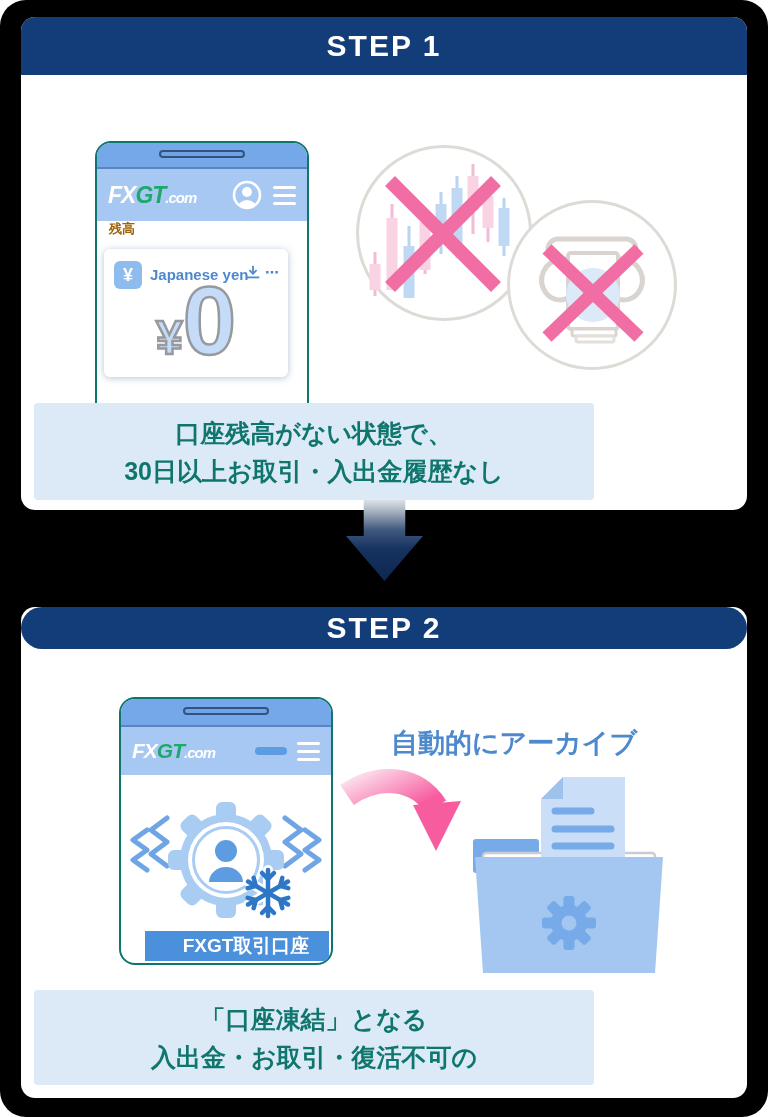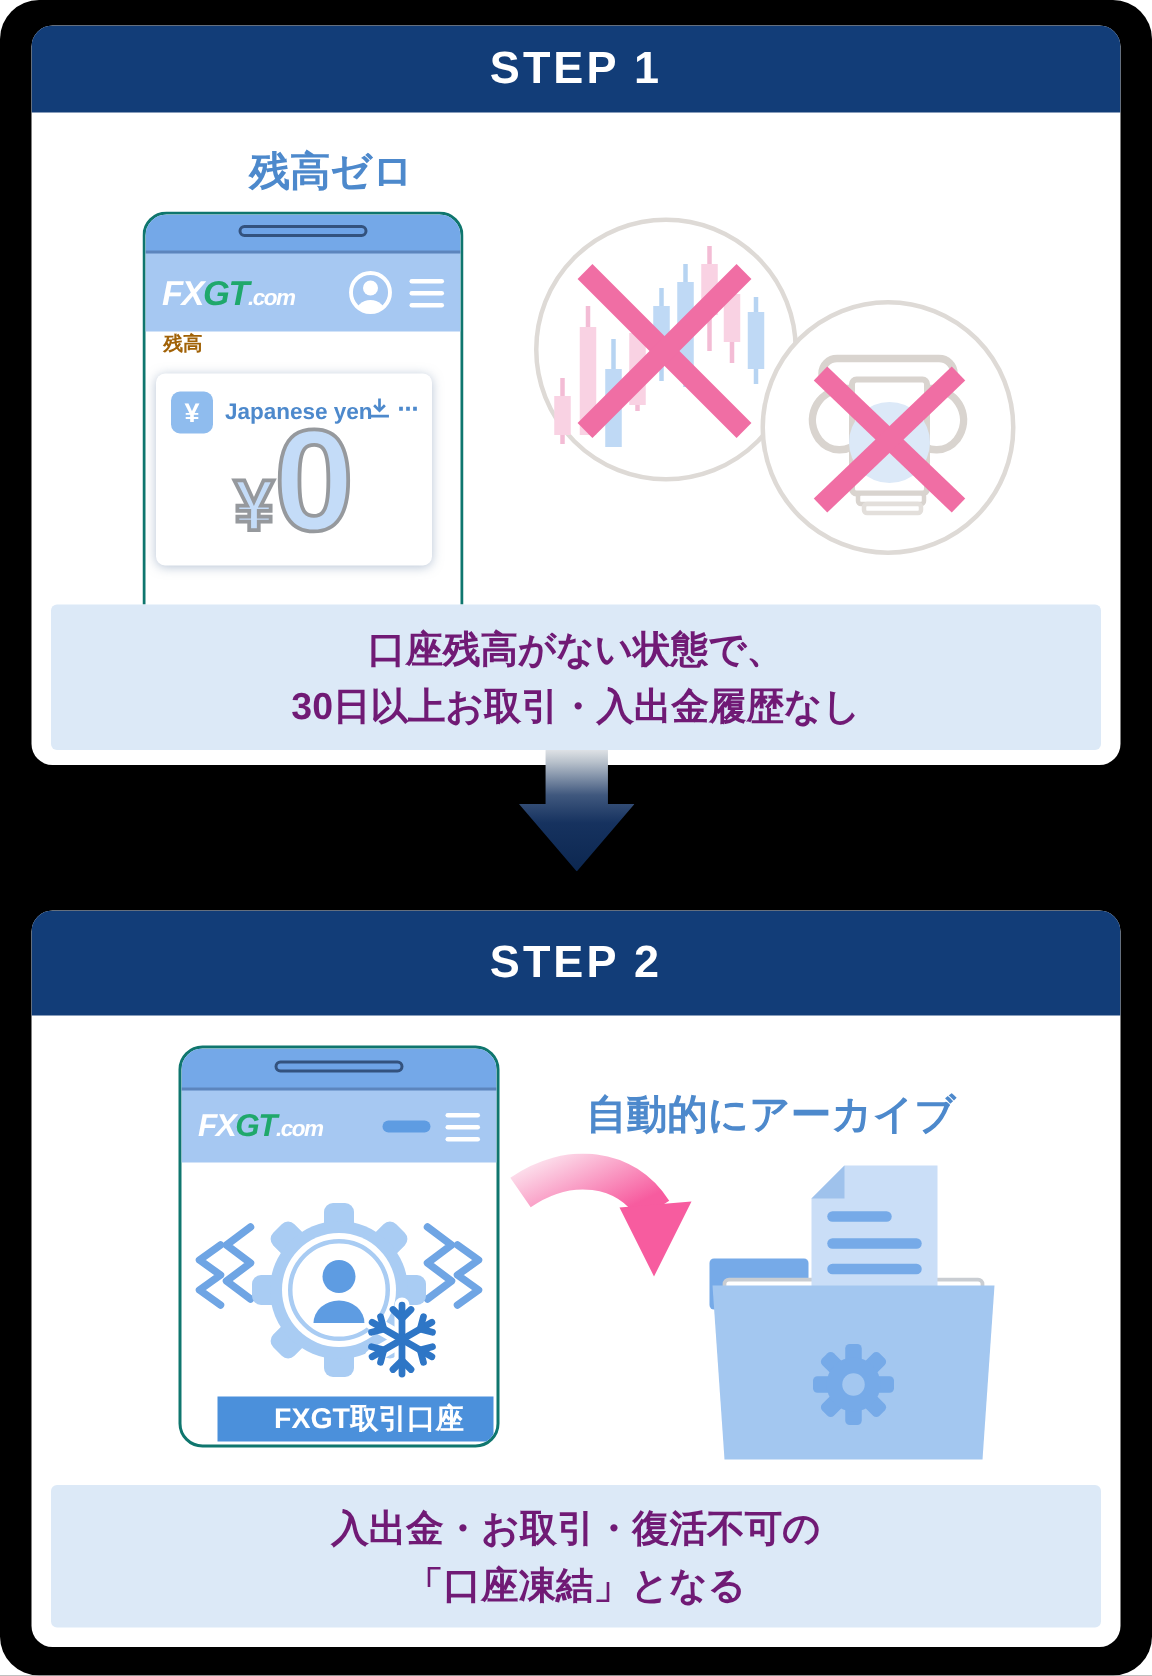--- a/index.html
+++ b/index.html
@@ -38,22 +38,22 @@
   .big-amount{position:absolute;left:0;right:0;top:24px;text-align:center;color:#c4dcf8;font-weight:700;
               line-height:1;-webkit-text-stroke:2.5px #96999d;}
   .big-amount .sym{font-size:48px;}
   .big-amount .val{font-size:96px;}
   
   .cross-circle{position:absolute;border-radius:50%;background:#fff;border:3px solid #dedad6;box-sizing:border-box;}
   #circle-chart{left:335px;top:128px;width:176px;height:176px;}
   #circle-atm{left:486px;top:183px;width:170px;height:170px;z-index:2;}
   .cross-circle svg{position:absolute;left:0;top:0;}
   
-  .step-footer{position:absolute;left:13px;width:700px;background:#dce9f7;border-radius:4px;display:flex;
-               flex-direction:column;justify-content:center;text-align:center;color:#701a75;
+  .step-footer{position:absolute;left:13px;width:560px;background:#dce9f7;border-radius:4px;display:flex;
+               flex-direction:column;justify-content:center;text-align:center;color:#0f766e;
                font-size:25px;font-weight:700;line-height:1.52;z-index:3;}
   #footer1{top:386px;height:97px;}
   #footer2{top:383px;height:95px;}
   
   .down-arrow{position:absolute;left:346px;top:496px;width:77px;height:85px;
       background:linear-gradient(180deg,#f0f1f2 0%,#b9c2cc 14%,#40587e 40%,#16325f 62%,#0c2750 100%);
       clip-path:polygon(23% 0,77% 0,77% 47%,100% 47%,50% 100%,0 47%,23% 47%);}
   
   #phone2{position:absolute;left:98px;top:90px;width:214px;height:268px;}
   #phone2 .phone-cap{height:26px;} #phone2 .speaker{top:8px;}
@@ -70,21 +70,20 @@
 </head>
 <body>
 
 <div class="canvas">
 
   <div class="card" id="card1">
     <div class="card-header">
       <span>STEP 1</span>
     </div>
 
-    <div class="col-label" style="left:60px;top:79px;width:280px;">残高ゼロ</div>
 
     <div id="phone1-clip">
       <div class="phone" id="phone1">
         <div class="phone-cap">
           <div class="speaker"></div>
         </div>
         <div class="phone-band">
           <span class="logo"><span>FX</span><span class="gt">GT</span><span class="com">.com</span></span>
           <svg width="32" height="32" viewBox="0 0 32 32" style="margin-left:auto;">
             <defs>
@@ -174,21 +173,21 @@
 
     <div class="step-footer" id="footer1">
       <div>口座残高がない状態で、</div>
       <div>30日以上お取引・入出金履歴なし</div>
     </div>
   </div>
 
   <div class="down-arrow"></div>
 
   <div class="card" id="card2">
-    <div class="card-header" style="height:70px;">
+    <div class="card-header" style="height:42px;border-radius:23px;">
       <span>STEP 2</span>
     </div>
 
     <div class="phone" id="phone2">
       <div class="phone-cap">
         <div class="speaker"></div>
       </div>
       <div class="phone-band">
         <span class="logo"><span>FX</span><span class="gt">GT</span><span class="com">.com</span></span>
         <div class="band-dash"></div>
@@ -290,18 +289,18 @@
         <rect x="-5.5" y="-27" width="11" height="54" rx="3"></rect>
         <rect x="-5.5" y="-27" width="11" height="54" rx="3" transform="rotate(45)"></rect>
         <rect x="-5.5" y="-27" width="11" height="54" rx="3" transform="rotate(90)"></rect>
         <rect x="-5.5" y="-27" width="11" height="54" rx="3" transform="rotate(135)"></rect>
         <circle r="18"></circle>
         <circle r="7.5" fill="#a3c7f0"></circle>
       </g>
     </svg>
 
     <div class="step-footer" id="footer2">
+      <div>「口座凍結」となる</div>
       <div>入出金・お取引・復活不可の</div>
-      <div>「口座凍結」となる</div>
     </div>
   </div>
 
 </div>
 
 </body></html>

